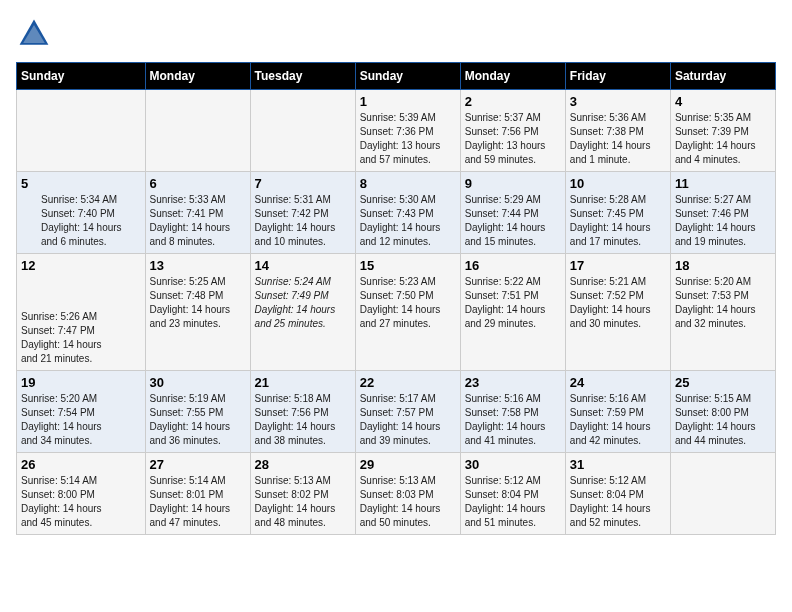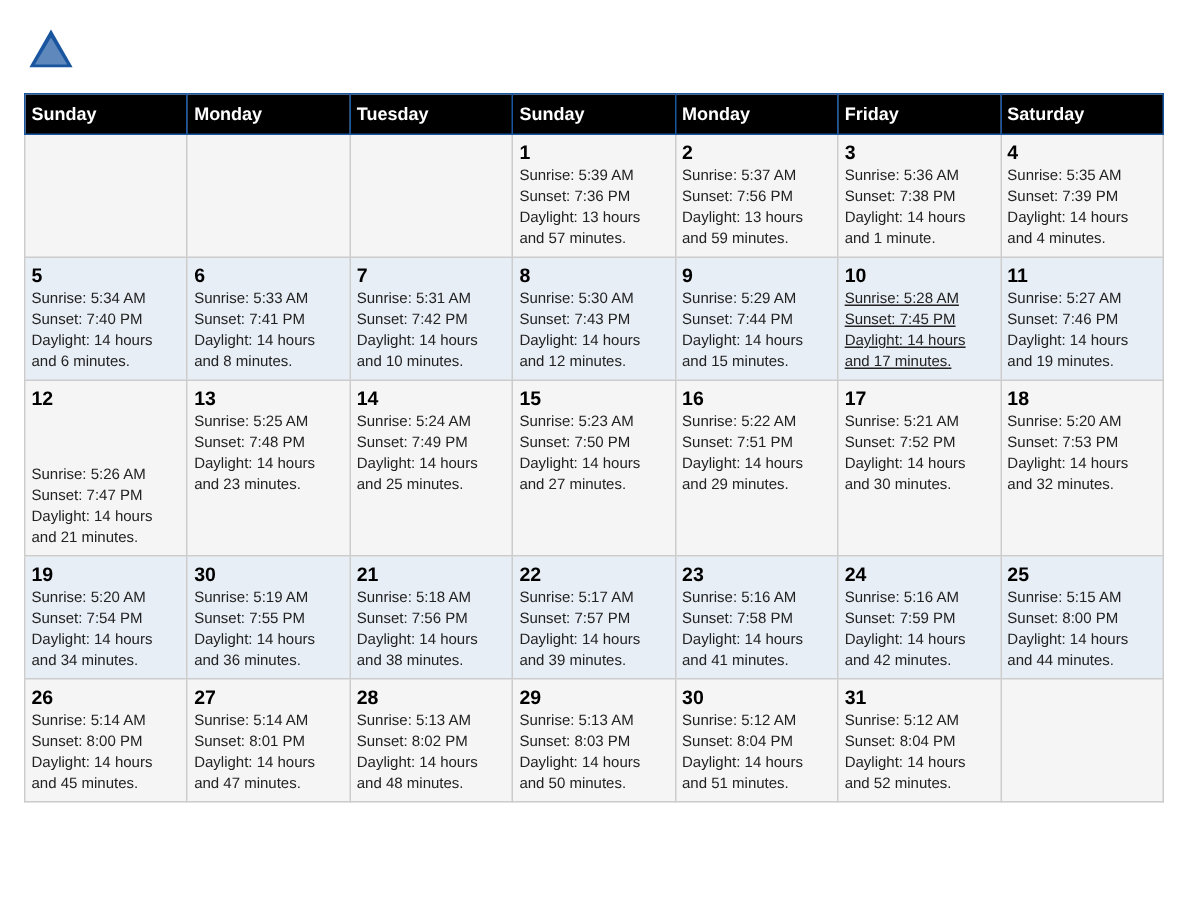--- a/index.html
+++ b/index.html
@@ -148,21 +148,21 @@
           <div class="day-number">4</div>
           <div class="day-info" style="white-space: pre-line;">Sunrise: 5:35 AM
 Sunset: 7:39 PM
 Daylight: 14 hours
 and 4 minutes.</div>
         </td>
       </tr>
       <tr>
         <td>
           <div class="day-number">5</div>
-          <div class="day-info" style="white-space: pre-line;">Sunrise: 5:34 AM
+          <div class="day-info" style="white-space: pre-line; margin-left: 20px;">Sunrise: 5:34 AM
 Sunset: 7:40 PM
 Daylight: 14 hours
 and 6 minutes.</div>
         </td>
         <td>
           <div class="day-number">6</div>
           <div class="day-info" style="white-space: pre-line;">Sunrise: 5:33 AM
 Sunset: 7:41 PM
 Daylight: 14 hours
 and 8 minutes.</div>
@@ -183,21 +183,21 @@
         </td>
         <td>
           <div class="day-number">9</div>
           <div class="day-info" style="white-space: pre-line;">Sunrise: 5:29 AM
 Sunset: 7:44 PM
 Daylight: 14 hours
 and 15 minutes.</div>
         </td>
         <td>
           <div class="day-number">10</div>
-          <div class="day-info" style="white-space: pre-line; text-decoration: underline;">Sunrise: 5:28 AM
+          <div class="day-info" style="white-space: pre-line;">Sunrise: 5:28 AM
 Sunset: 7:45 PM
 Daylight: 14 hours
 and 17 minutes.</div>
         </td>
         <td>
           <div class="day-number">11</div>
           <div class="day-info" style="white-space: pre-line;">Sunrise: 5:27 AM
 Sunset: 7:46 PM
 Daylight: 14 hours
 and 19 minutes.</div>
@@ -213,21 +213,21 @@
         </td>
         <td>
           <div class="day-number">13</div>
           <div class="day-info" style="white-space: pre-line;">Sunrise: 5:25 AM
 Sunset: 7:48 PM
 Daylight: 14 hours
 and 23 minutes.</div>
         </td>
         <td>
           <div class="day-number">14</div>
-          <div class="day-info" style="white-space: pre-line;">Sunrise: 5:24 AM
+          <div class="day-info" style="white-space: pre-line; font-style: italic;">Sunrise: 5:24 AM
 Sunset: 7:49 PM
 Daylight: 14 hours
 and 25 minutes.</div>
         </td>
         <td>
           <div class="day-number">15</div>
           <div class="day-info" style="white-space: pre-line;">Sunrise: 5:23 AM
 Sunset: 7:50 PM
 Daylight: 14 hours
 and 27 minutes.</div>

